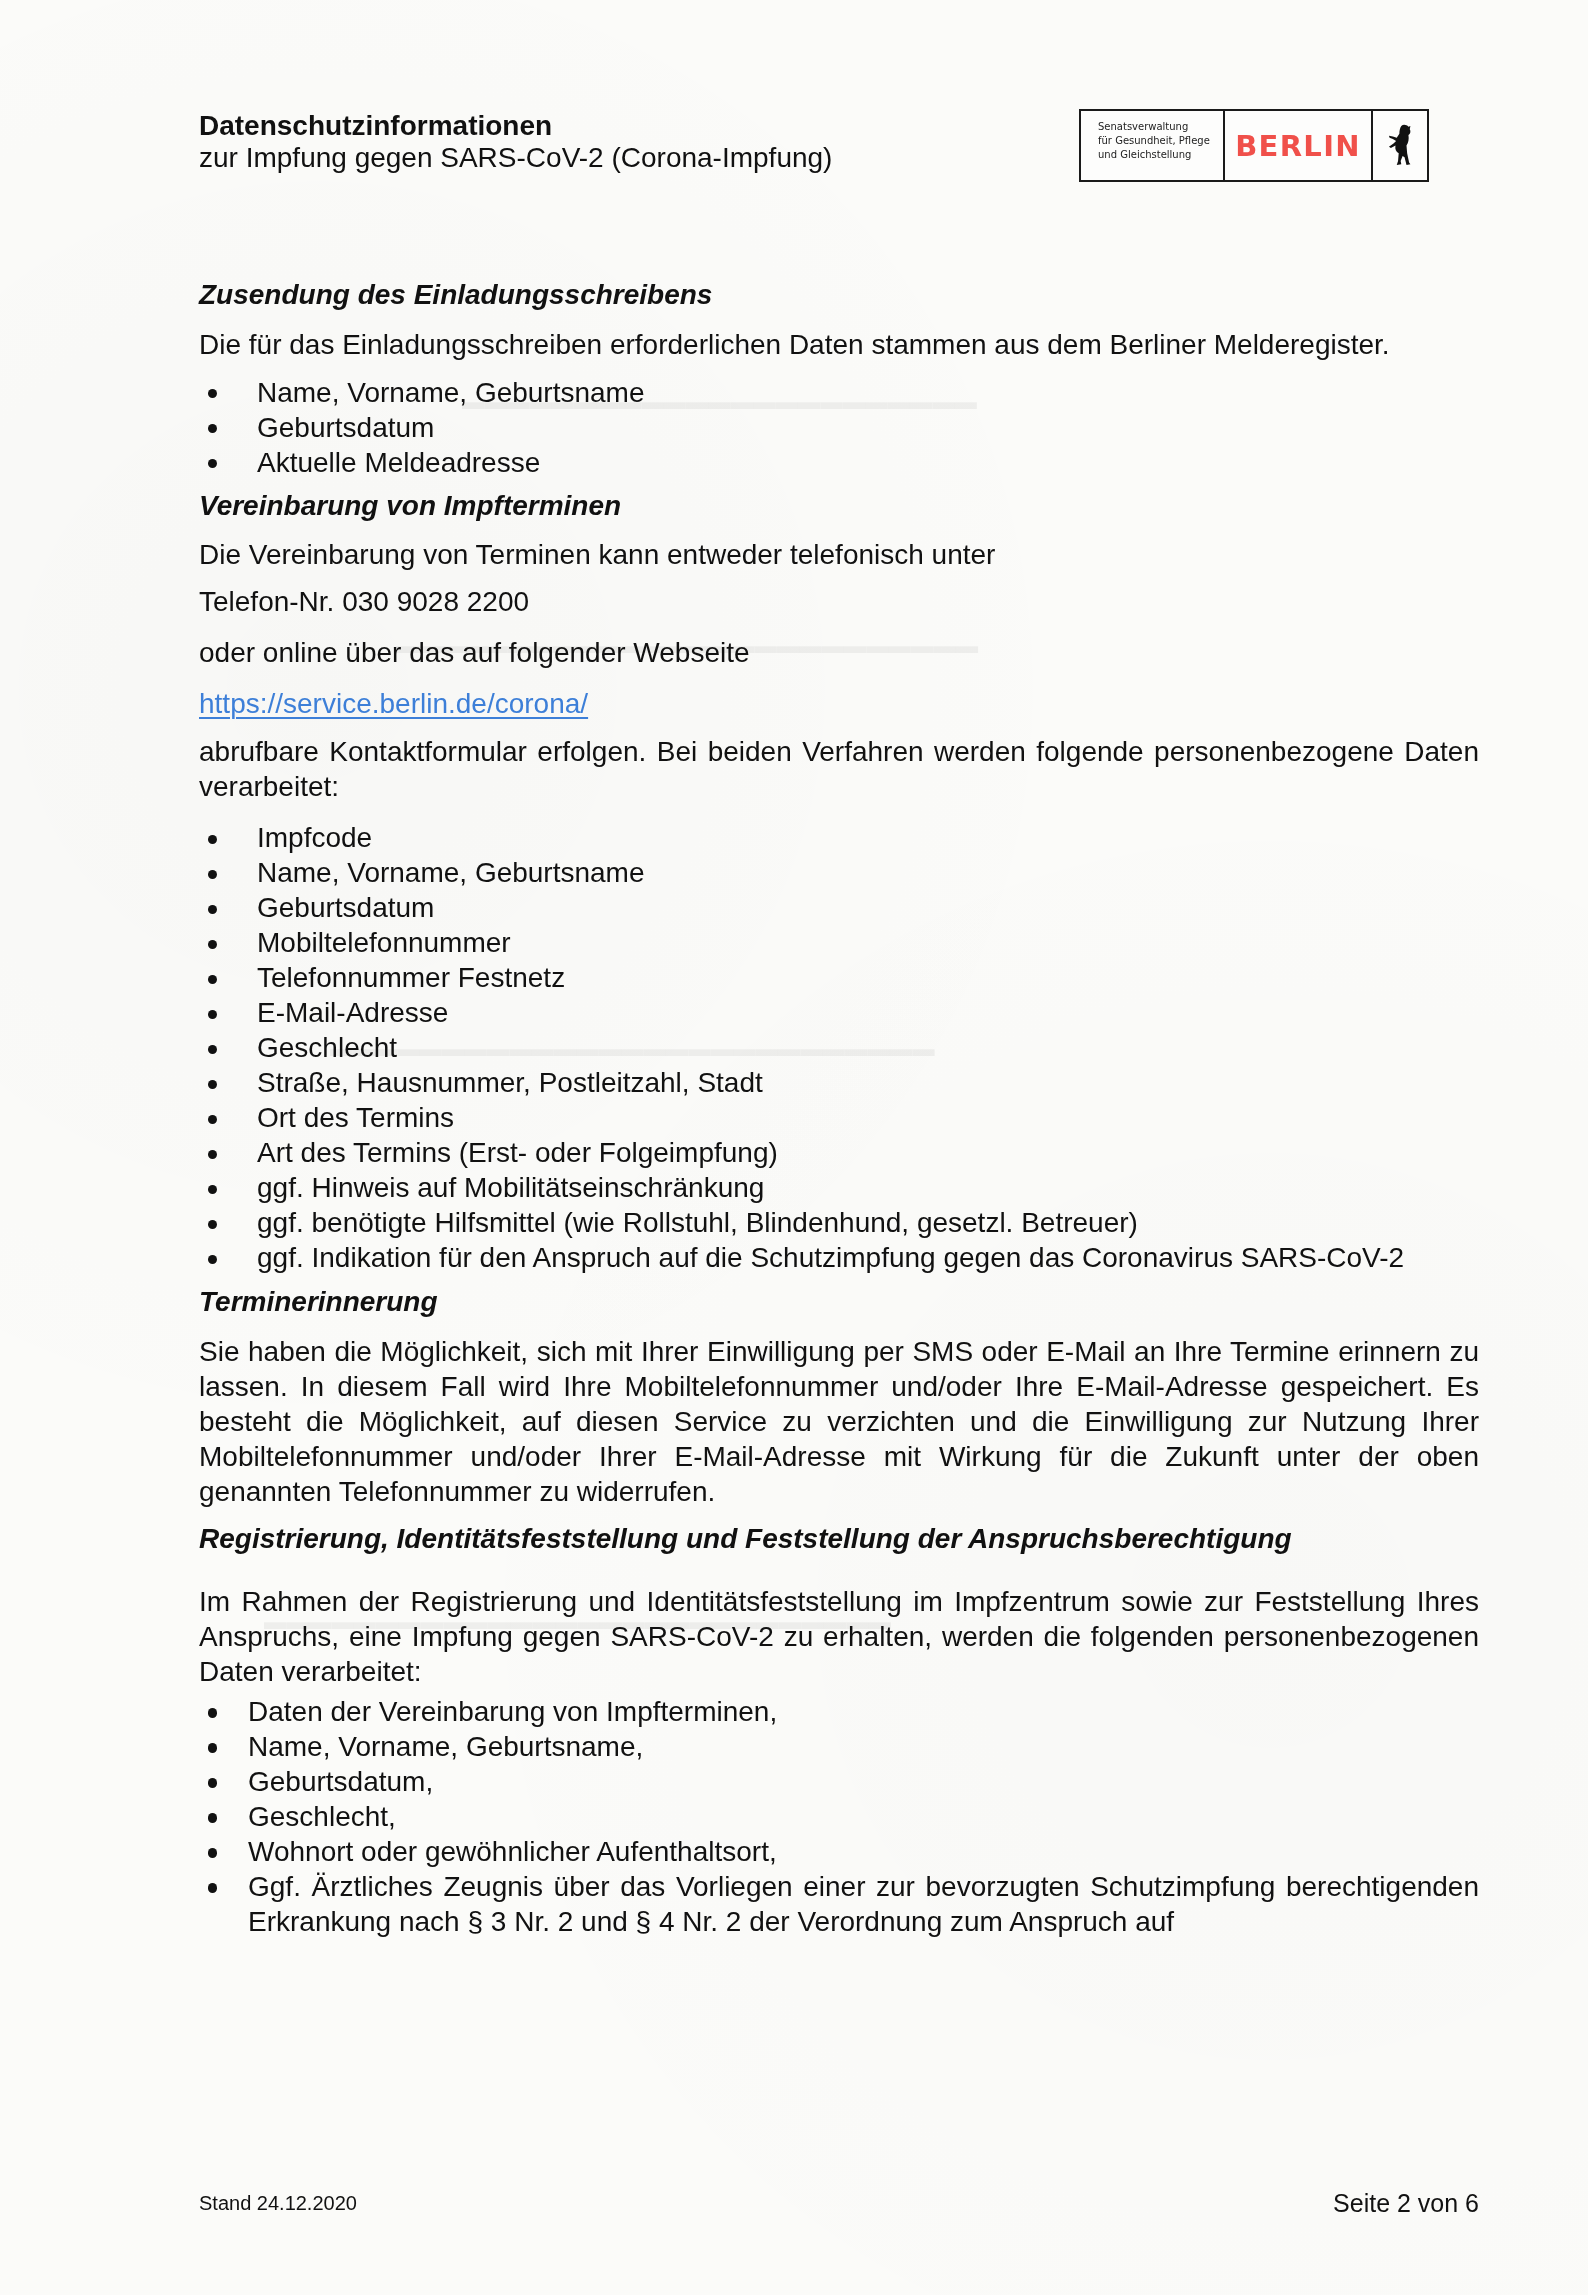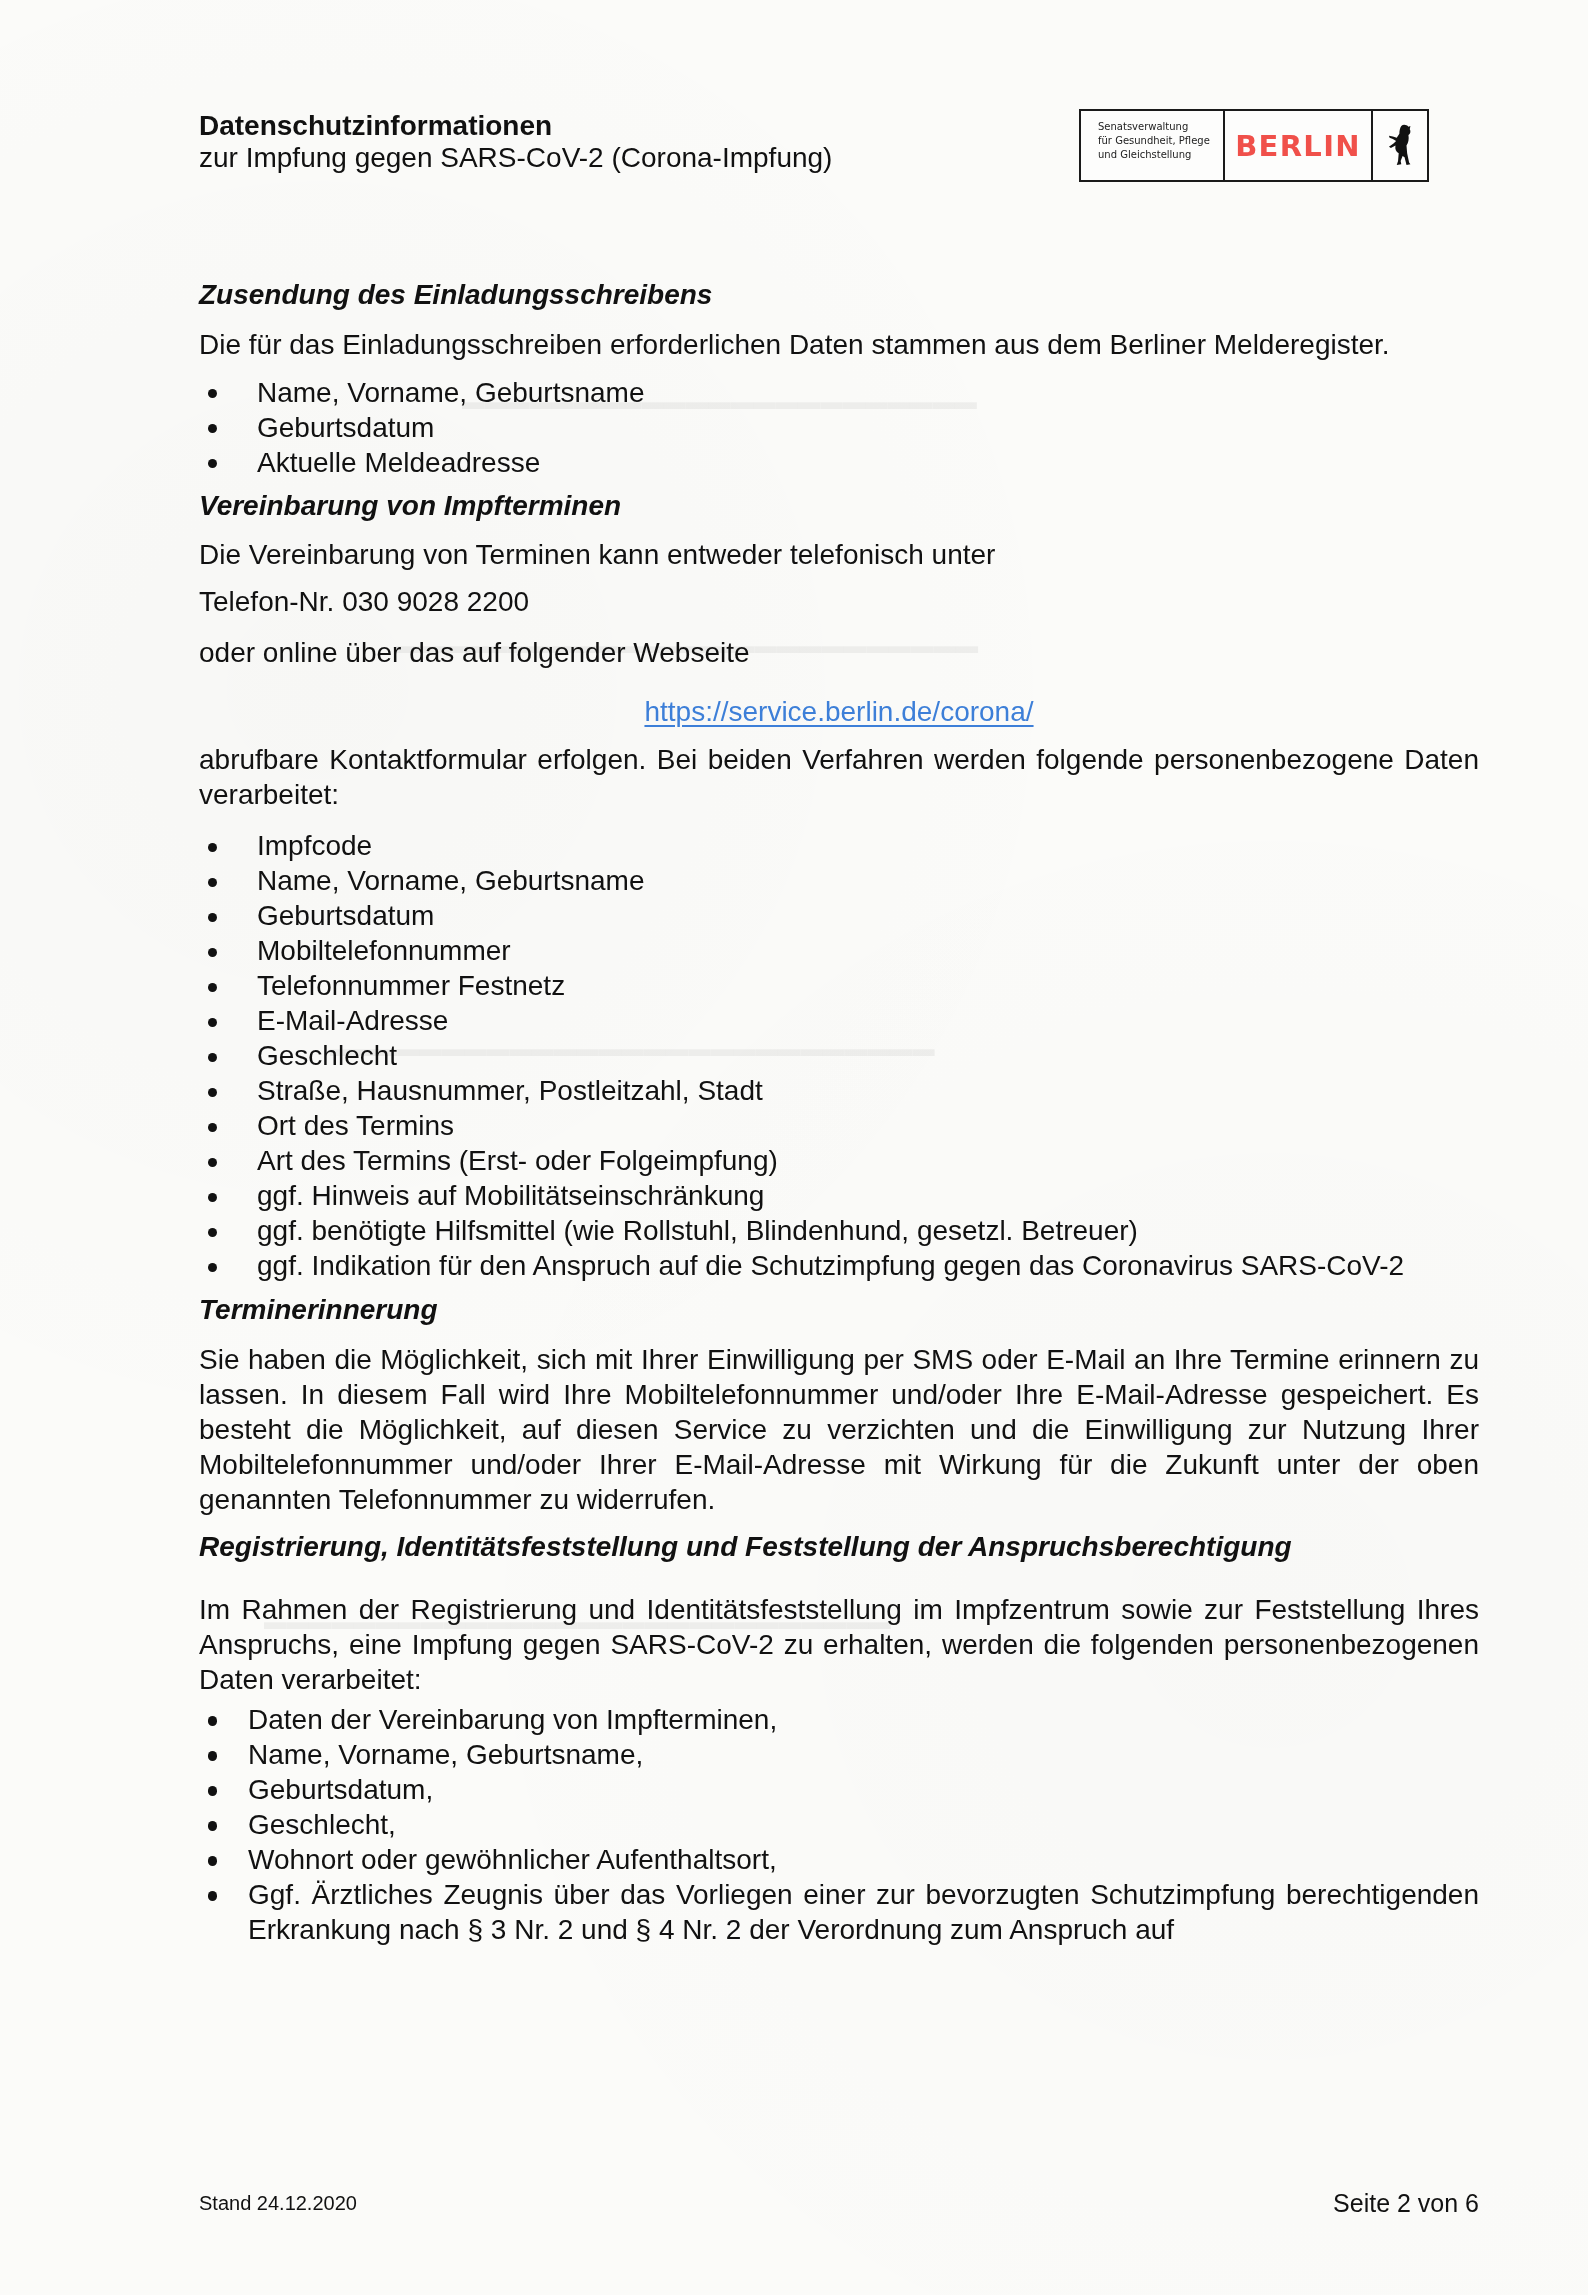--- a/index.html
+++ b/index.html
@@ -207,21 +207,21 @@
             <span class="item-text">Aktuelle Meldeadresse</span>
           </li>
       </ul>
     </section>
 
     <section style="margin-top:8px;">
       <h2 class="section-heading">Vereinbarung von Impfterminen</h2>
       <p style="margin-top:14.5px;">Die Vereinbarung von Terminen kann entweder telefonisch unter</p>
       <p style="margin-top:12px;">Telefon-Nr. 030 9028 2200</p>
       <p style="margin-top:16px;">oder online über das auf folgender Webseite</p>
-      <p style="margin-top:24px;text-align:center;">
+      <p style="margin-top:16px;">
         <a class="link" style="color: rgb(61, 127, 216);">https://service.berlin.de/corona/</a>
       </p>
       <p class="justify" style="margin-top:13px;">abrufbare Kontaktformular erfolgen. Bei beiden Verfahren werden folgende personenbezogene Daten verarbeitet:</p>
       <ul class="bullets" style="margin-top:16px;">
         <li>
             <span class="bullet"></span>
             <span class="item-text">Impfcode</span>
           </li>
         <li>
             <span class="bullet"></span>

